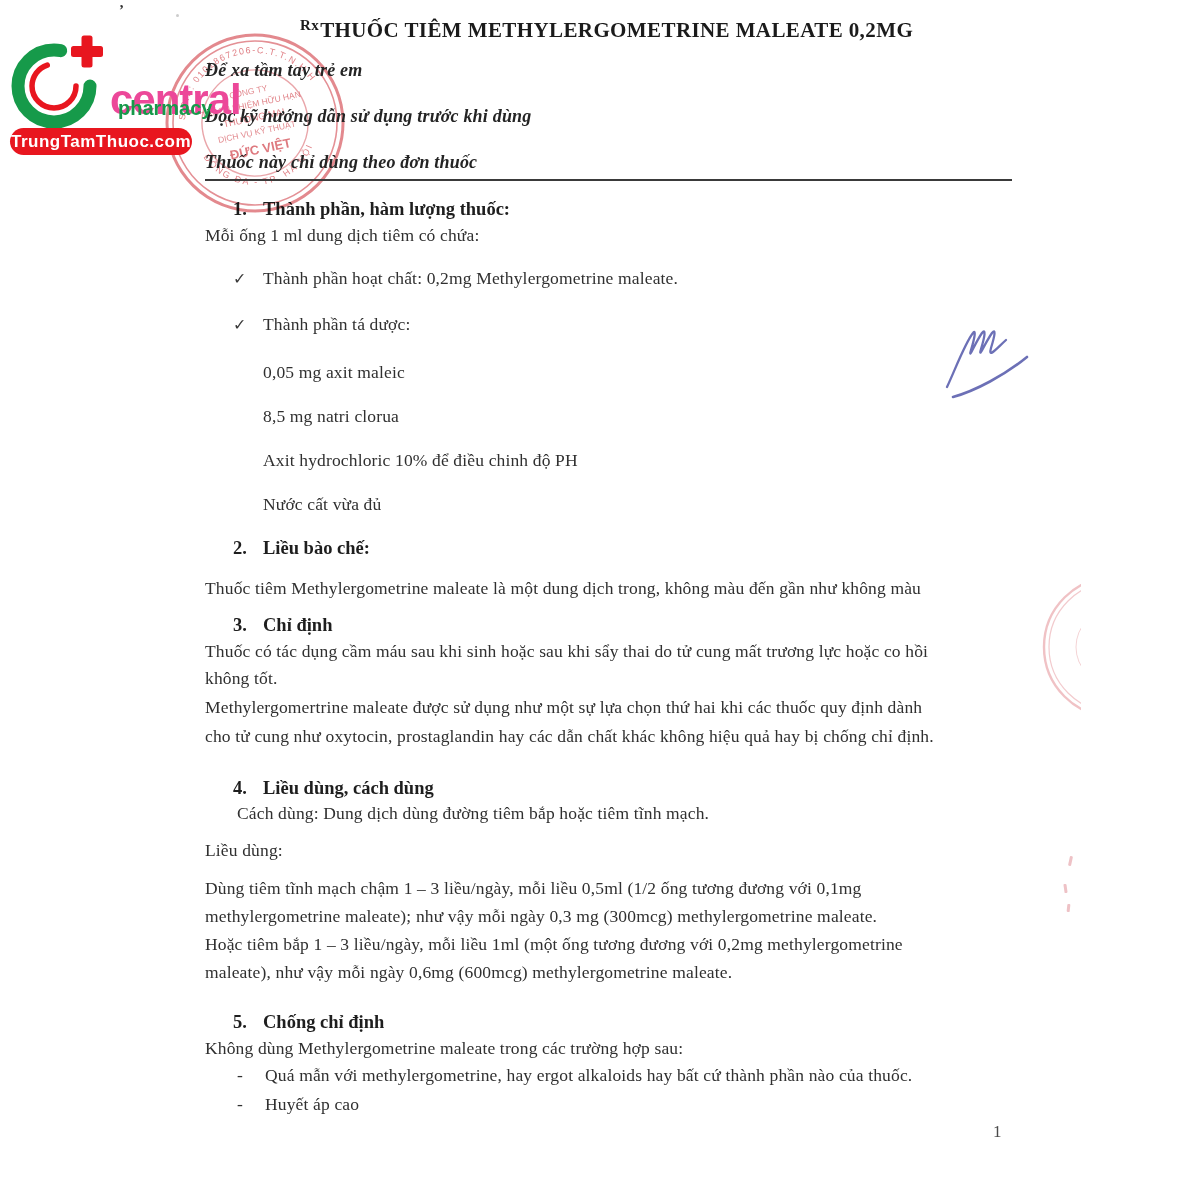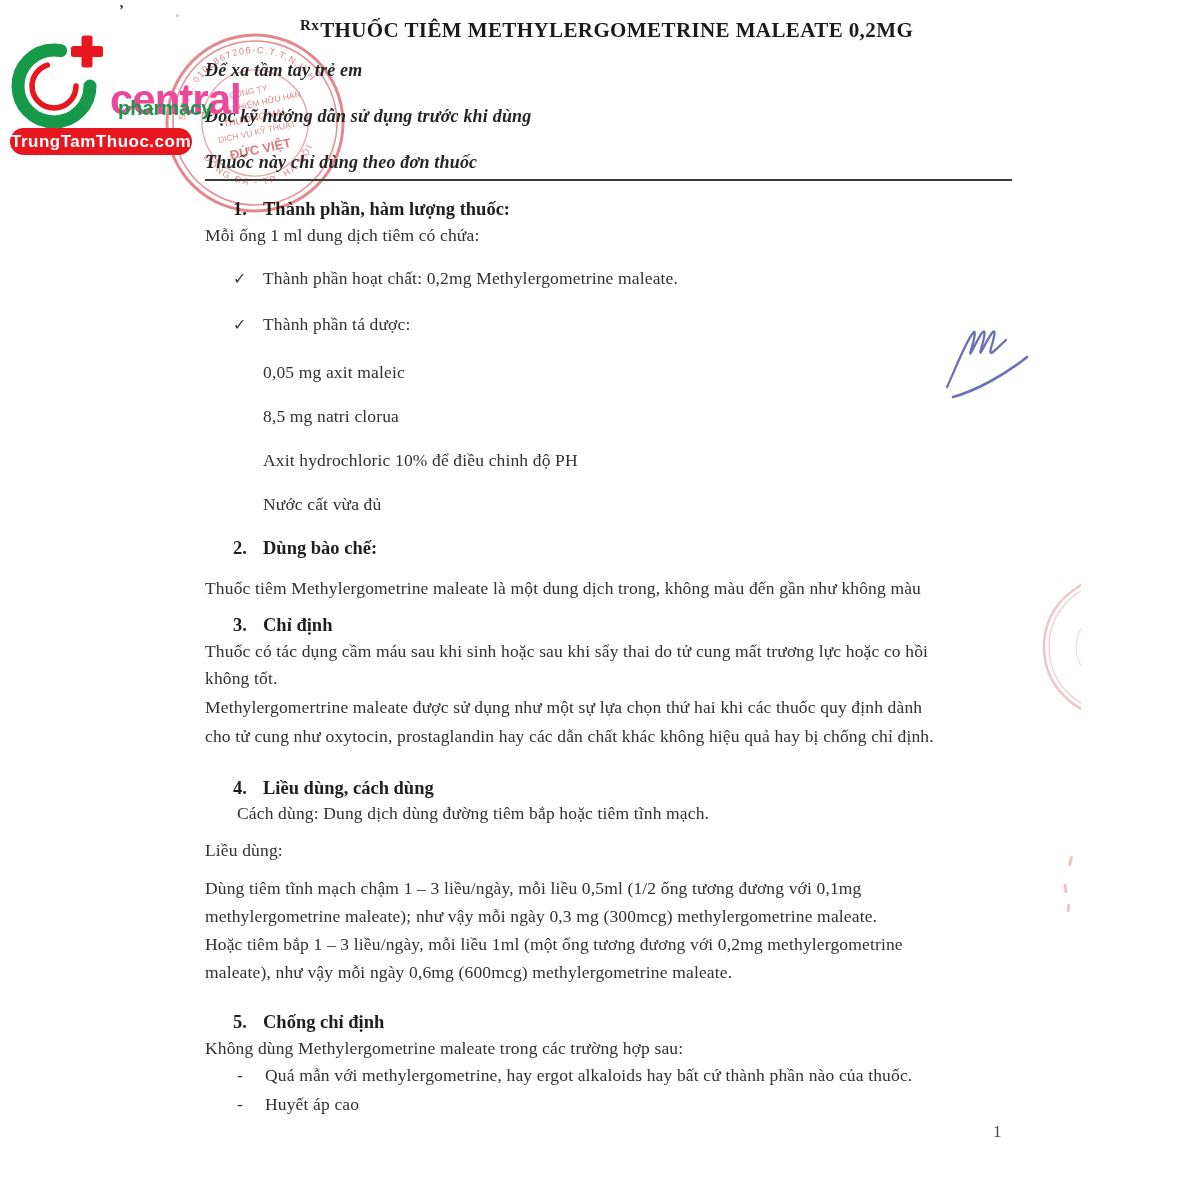--- a/index.html
+++ b/index.html
@@ -94,21 +94,21 @@
   <div class="abs t" style="left:263px;top:268px;">Thành phần hoạt chất: 0,2mg Methylergometrine maleate.</div>
   <div class="abs check" style="left:233px;top:315px;">✓</div>
   <div class="abs t" style="left:263px;top:314px;">Thành phần tá dược:</div>
 
   <div class="abs t" style="left:263px;top:362px;">0,05 mg axit maleic</div>
   <div class="abs t" style="left:263px;top:406px;">8,5 mg natri clorua</div>
   <div class="abs t" style="left:263px;top:450px;">Axit hydrochloric 10% để điều chinh độ PH</div>
   <div class="abs t" style="left:263px;top:494px;">Nước cất vừa đủ</div>
 
   <div class="abs h" style="left:233px;top:538px;">
-    <span class="num">2.</span><span>Dùng bào chế:</span>
+    <span class="num">2.</span><span>Liều bào chế:</span>
   </div>
   <div class="abs t" style="left:205px;top:578px;">Thuốc tiêm Methylergometrine maleate là một dung dịch trong, không màu đến gần như không màu</div>
 
   <div class="abs h" style="left:233px;top:615px;">
     <span class="num">3.</span><span>Chỉ định</span>
   </div>
   <div class="abs t" style="left:205px;top:641px;">Thuốc có tác dụng cầm máu sau khi sinh hoặc sau khi sẩy thai do tử cung mất trương lực hoặc co hồi</div>
   <div class="abs t" style="left:205px;top:668px;">không tốt.</div>
   <div class="abs t" style="left:205px;top:697px;">Methylergomertrine maleate được sử dụng như một sự lựa chọn thứ hai khi các thuốc quy định dành</div>
   <div class="abs t" style="left:205px;top:726px;">cho tử cung như oxytocin, prostaglandin hay các dẫn chất khác không hiệu quả hay bị chống chỉ định.</div>

